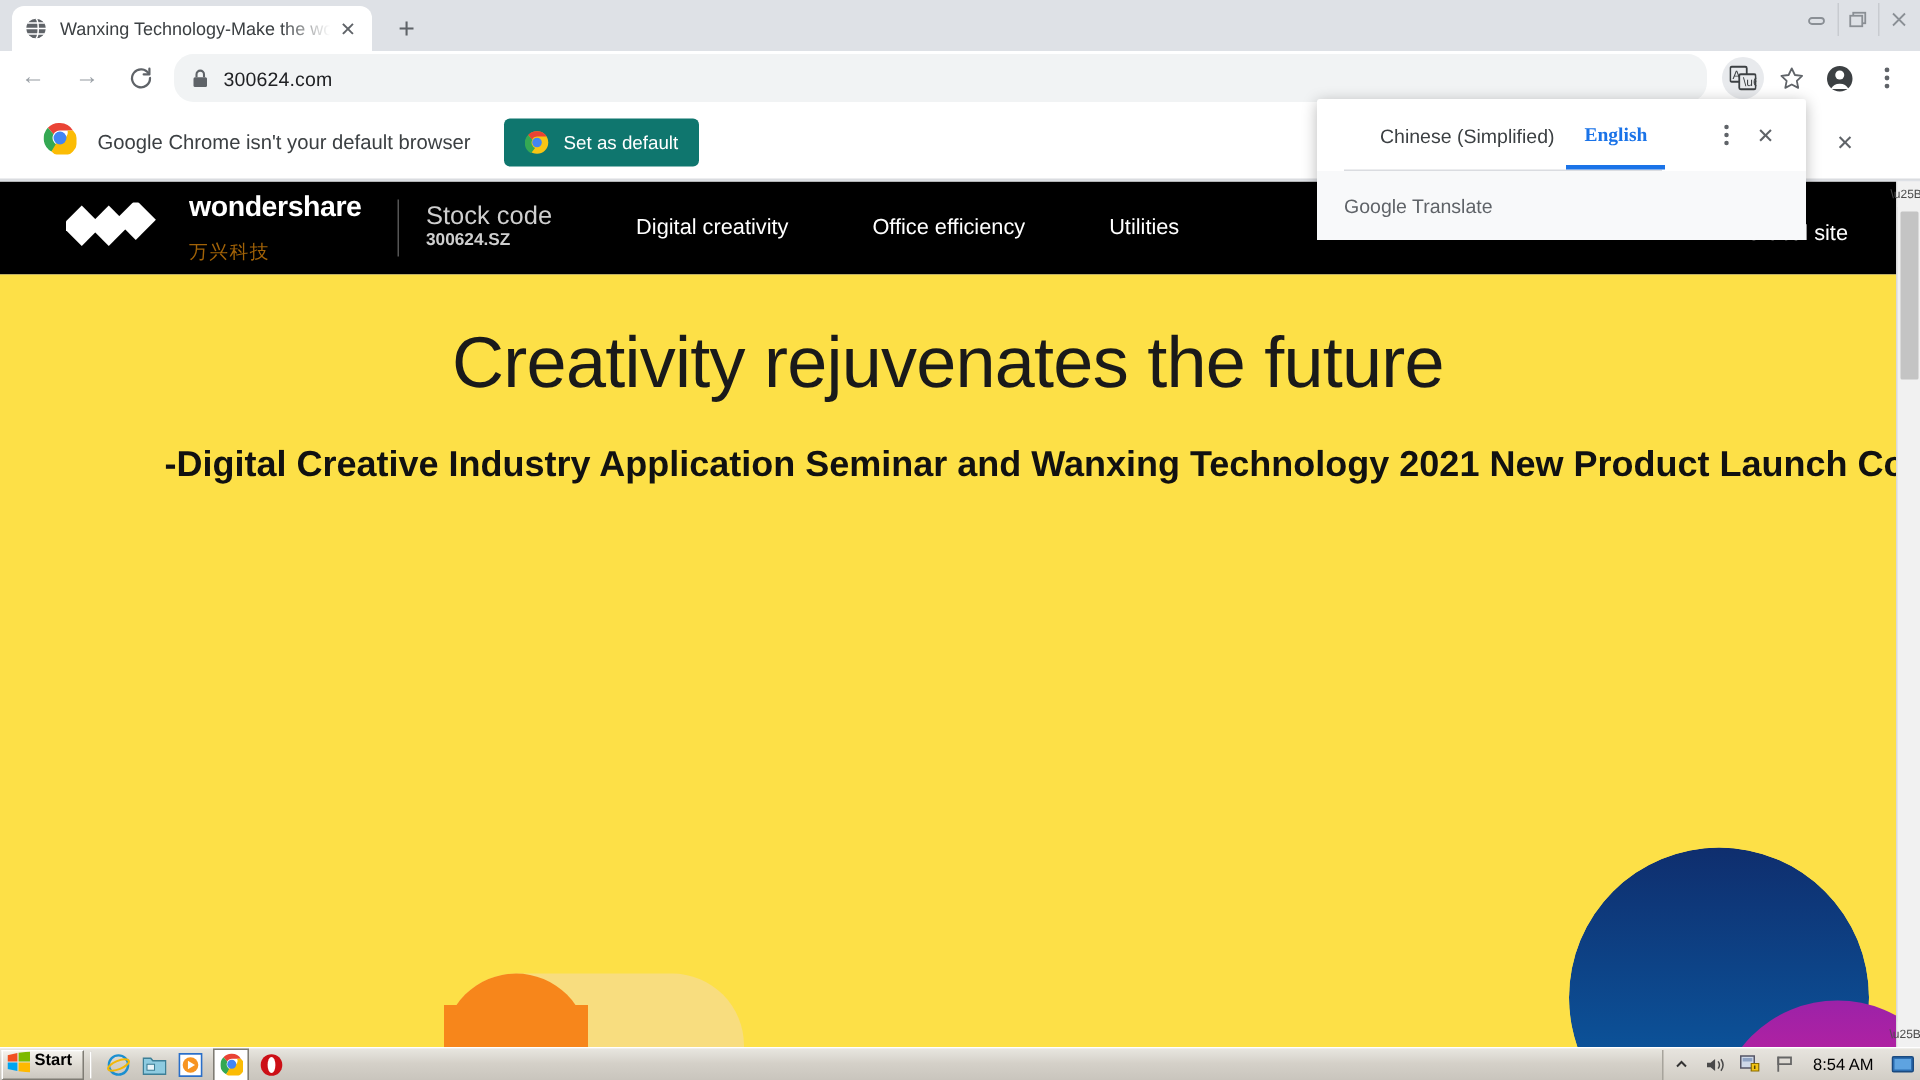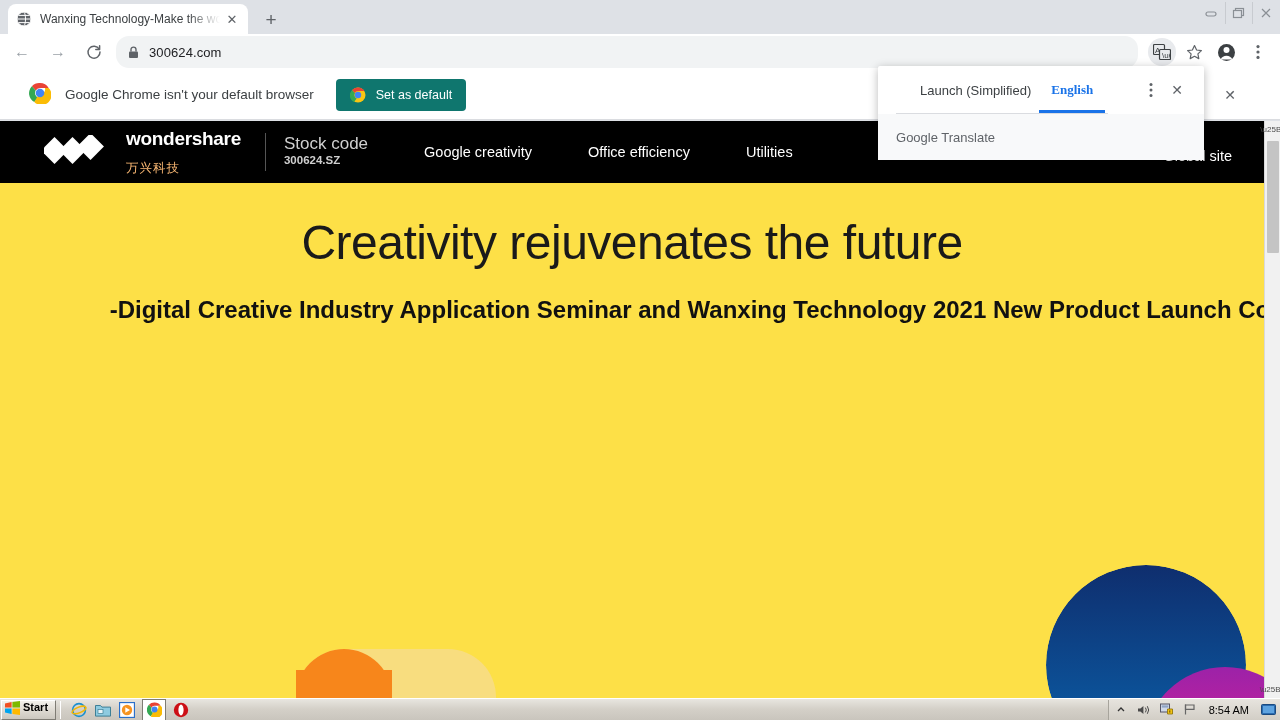--- a/index.html
+++ b/index.html
@@ -146,21 +146,21 @@
 
   
   .sitenav {
     position: absolute; left:0; top:0; width: 1264px; height: 62px;
     background: #000000; display:flex; align-items:center;
   }
   .logo-wrap { display:flex; align-items:center; margin-left: 44px; }
   .logo-mark { width: 72px; height: 34px; }
   .logo-text { margin-left: 10px; }
   .logo-en { font-size: 19px; font-weight: bold; color:#fff; letter-spacing:-.3px; line-height: 1; }
-  .logo-cn { font-size: 12.5px; color:#fdba74; letter-spacing: 1px; margin-top: 14px; line-height:1; }
+  .logo-cn { font-size: 12.5px; color:#a16207; letter-spacing: 1px; margin-top: 14px; line-height:1; }
   .nav-div { width:1px; height: 38px; background:#555; margin-left: 24px; }
   .stock { margin-left: 18px; color:#cfcfcf; }
   .stock-label { font-size: 17px; line-height: 16px; }
   .stock-code { font-size: 11.5px; line-height: 16px; margin-top: 0; font-weight: bold; }
   .nav-links { display:flex; align-items:center; margin-left: 56px; }
   .nav-link { color:#ffffff; font-size: 14.5px; margin-right: 56px; white-space:nowrap; }
   .nav-global { position:absolute; right: 32px; top: 27px; color:#ffffff; font-size: 14.5px; }
 
   
   .hero { position:absolute; left:0; top:62px; width:1264px; height: 515px; background:#fde047; overflow:hidden; }
@@ -373,21 +373,21 @@
             <div class="logo-en">wondershare</div>
             <div class="logo-cn">万兴科技</div>
           </span>
         </div>
         <div class="nav-div"></div>
         <div class="stock">
           <div class="stock-label">Stock code</div>
           <div class="stock-code">300624.SZ</div>
         </div>
         <div class="nav-links">
-          <span class="nav-link">Google creativity</span>
+          <span class="nav-link">Digital creativity</span>
           <span class="nav-link">Office efficiency</span>
           <span class="nav-link">Utilities</span>
         </div>
         <span class="nav-global">Global site</span>
       </div>
 
       <div class="hero">
         <div class="hero-title">Creativity rejuvenates the future</div>
         <div class="hero-sub">-Digital Creative Industry Application Seminar and Wanxing Technology 2021 New Product Launch Conference-</div>
 
@@ -406,21 +406,21 @@
     <div class="scrollbar">
       <div class="sb-arrow">\u25B2</div>
       <div class="sb-thumb"></div>
       <div class="sb-arrow bottom">\u25BC</div>
     </div>
   </div>
 
   <div class="translate-bubble">
     <div class="tb-tabs">
       <div class="tb-underline"></div>
-      <div class="tb-tab first">Launch (Simplified)</div>
+      <div class="tb-tab first">Chinese (Simplified)</div>
       <div class="tb-tab active">English</div>
       <div class="tb-more">
         <svg width="4" height="16" viewBox="0 0 4 16">
           <circle cx="2" cy="2.6" r="1.5" fill="#5f6368"></circle>
           <circle cx="2" cy="8" r="1.5" fill="#5f6368"></circle>
           <circle cx="2" cy="13.4" r="1.5" fill="#5f6368"></circle>
         </svg>
       </div>
       <div class="tb-close">✕</div>
     </div>

